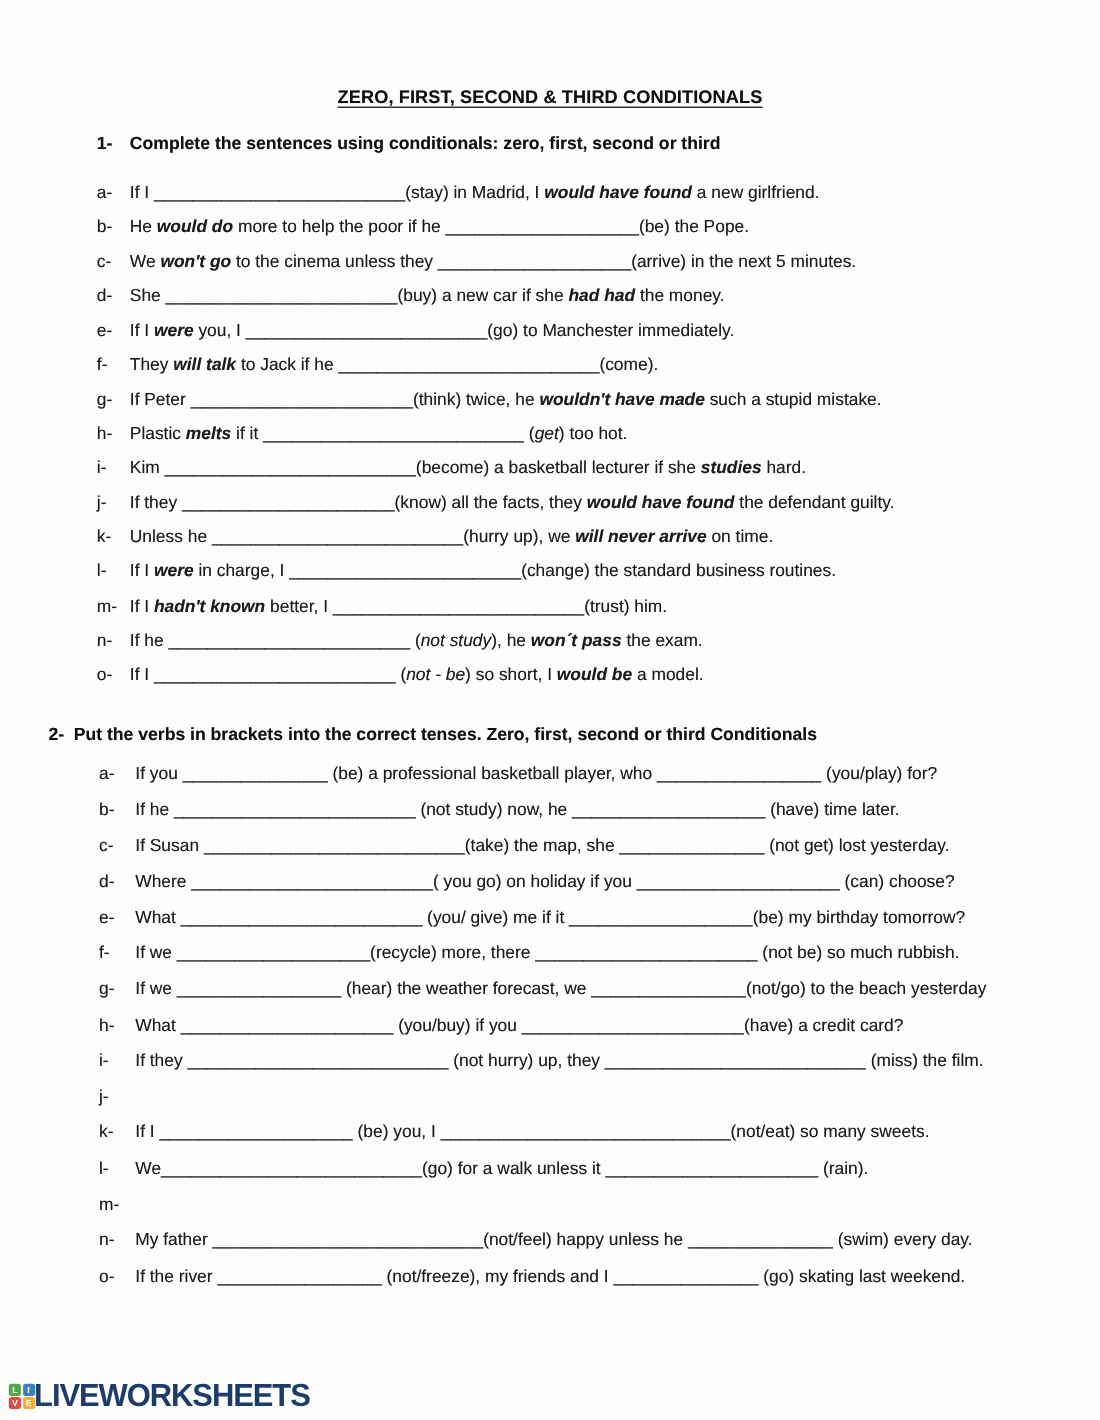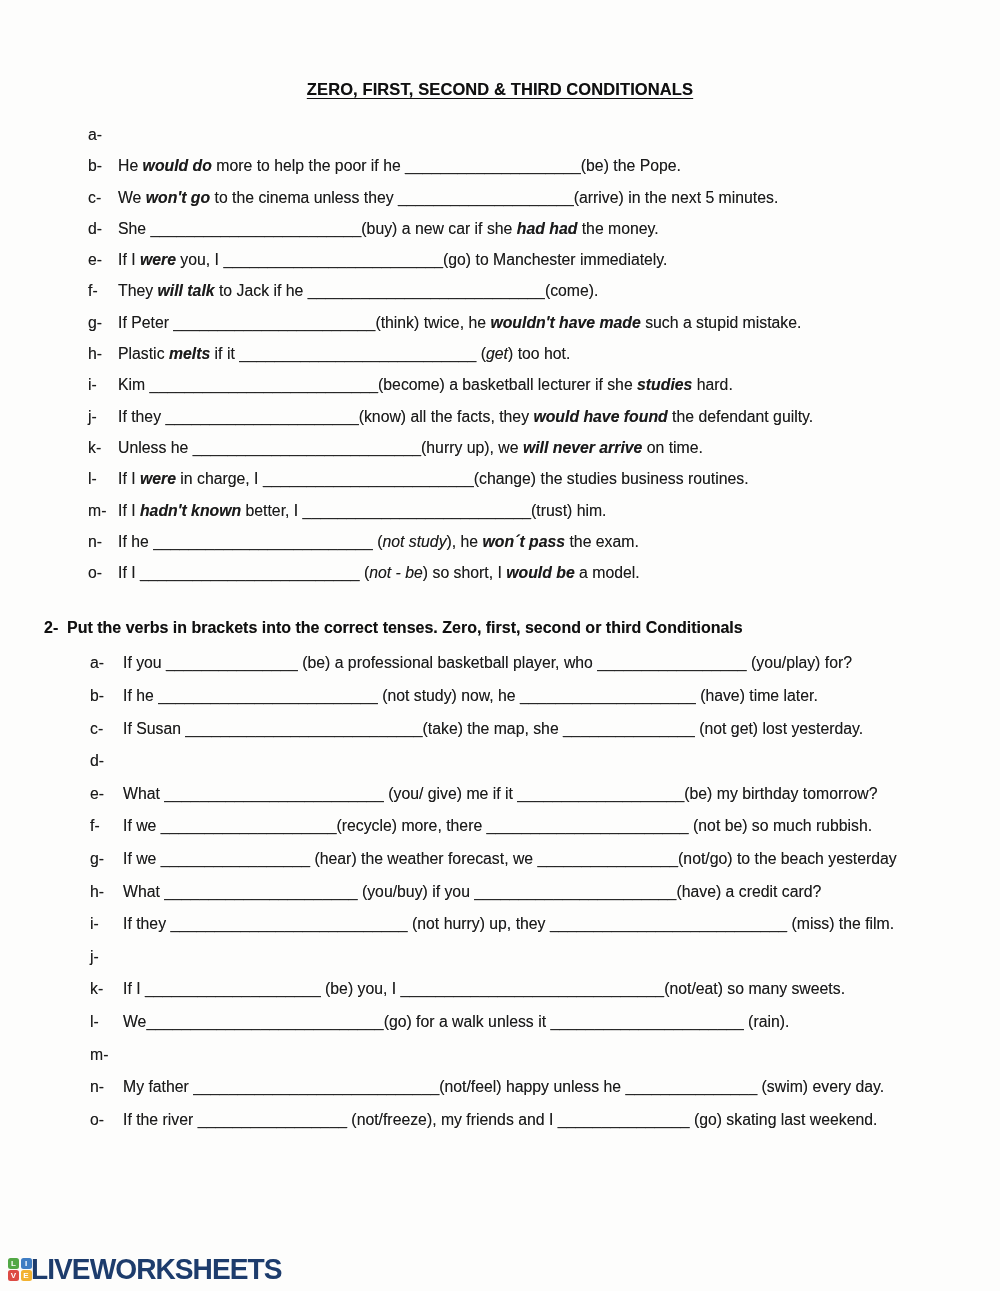--- a/index.html
+++ b/index.html
@@ -86,23 +86,25 @@
   }
 </style>
 </head>
 <body>
 
 <div class="page">
 
   <h1 class="title">ZERO, FIRST, SECOND &amp; THIRD CONDITIONALS</h1>
 
   <section>
+    <h2 class="ex-heading ex1-heading"><span class="ex-num">1-</span><span>Complete the sentences using conditionals: zero, first, second or third</span></h2>
     <div class="items items-1" id="items-1">
         <div class="line">
           <span class="letter">a-</span>
+          <span class="text"><span>If I </span><span class="seg-blank">__________________________</span><span>(stay) in Madrid, I </span><span class="seg-bi">would have found</span><span> a new girlfriend.</span></span>
         </div>
         <div class="line">
           <span class="letter">b-</span>
           <span class="text"><span>He </span><span class="seg-bi">would do</span><span> more to help the poor if he </span><span class="seg-blank">____________________</span><span>(be) the Pope.</span></span>
         </div>
         <div class="line">
           <span class="letter">c-</span>
           <span class="text"><span>We </span><span class="seg-bi">won't go</span><span> to the cinema unless they </span><span class="seg-blank">____________________</span><span>(arrive) in the next 5 minutes.</span></span>
         </div>
         <div class="line">
@@ -132,21 +134,21 @@
         <div class="line">
           <span class="letter">j-</span>
           <span class="text"><span>If they </span><span class="seg-blank">______________________</span><span>(know) all the facts, they </span><span class="seg-bi">would have found</span><span> the defendant guilty.</span></span>
         </div>
         <div class="line">
           <span class="letter">k-</span>
           <span class="text"><span>Unless he </span><span class="seg-blank">__________________________</span><span>(hurry up), we </span><span class="seg-bi">will never arrive</span><span> on time.</span></span>
         </div>
         <div class="line">
           <span class="letter">l-</span>
-          <span class="text"><span>If I </span><span class="seg-bi">were</span><span> in charge, I </span><span class="seg-blank">________________________</span><span>(change) the studies business routines.</span></span>
+          <span class="text"><span>If I </span><span class="seg-bi">were</span><span> in charge, I </span><span class="seg-blank">________________________</span><span>(change) the standard business routines.</span></span>
         </div>
         <div class="line">
           <span class="letter">m-</span>
           <span class="text"><span>If I </span><span class="seg-bi">hadn't known</span><span> better, I </span><span class="seg-blank">__________________________</span><span>(trust) him.</span></span>
         </div>
         <div class="line">
           <span class="letter">n-</span>
           <span class="text"><span>If he </span><span class="seg-blank">_________________________</span><span> (</span><span class="seg-i">not study</span><span>), he </span><span class="seg-bi">won´t pass</span><span> the exam.</span></span>
         </div>
         <div class="line">
@@ -166,20 +168,21 @@
         <div class="line">
           <span class="letter">b-</span>
           <span class="text"><span>If he </span><span class="seg-blank">_________________________</span><span> (not study) now, he </span><span class="seg-blank">____________________</span><span> (have) time later.</span></span>
         </div>
         <div class="line">
           <span class="letter">c-</span>
           <span class="text"><span>If Susan </span><span class="seg-blank">___________________________</span><span>(take) the map, she </span><span class="seg-blank">_______________</span><span> (not get) lost yesterday.</span></span>
         </div>
         <div class="line">
           <span class="letter">d-</span>
+          <span class="text"><span>Where </span><span class="seg-blank">_________________________</span><span>( you go) on holiday if you </span><span class="seg-blank">_____________________</span><span> (can) choose?</span></span>
         </div>
         <div class="line">
           <span class="letter">e-</span>
           <span class="text"><span>What </span><span class="seg-blank">_________________________</span><span> (you/ give) me if it </span><span class="seg-blank">___________________</span><span>(be) my birthday tomorrow?</span></span>
         </div>
         <div class="line">
           <span class="letter">f-</span>
           <span class="text"><span>If we </span><span class="seg-blank">____________________</span><span>(recycle) more, there </span><span class="seg-blank">_______________________</span><span> (not be) so much rubbish.</span></span>
         </div>
         <div class="line">

